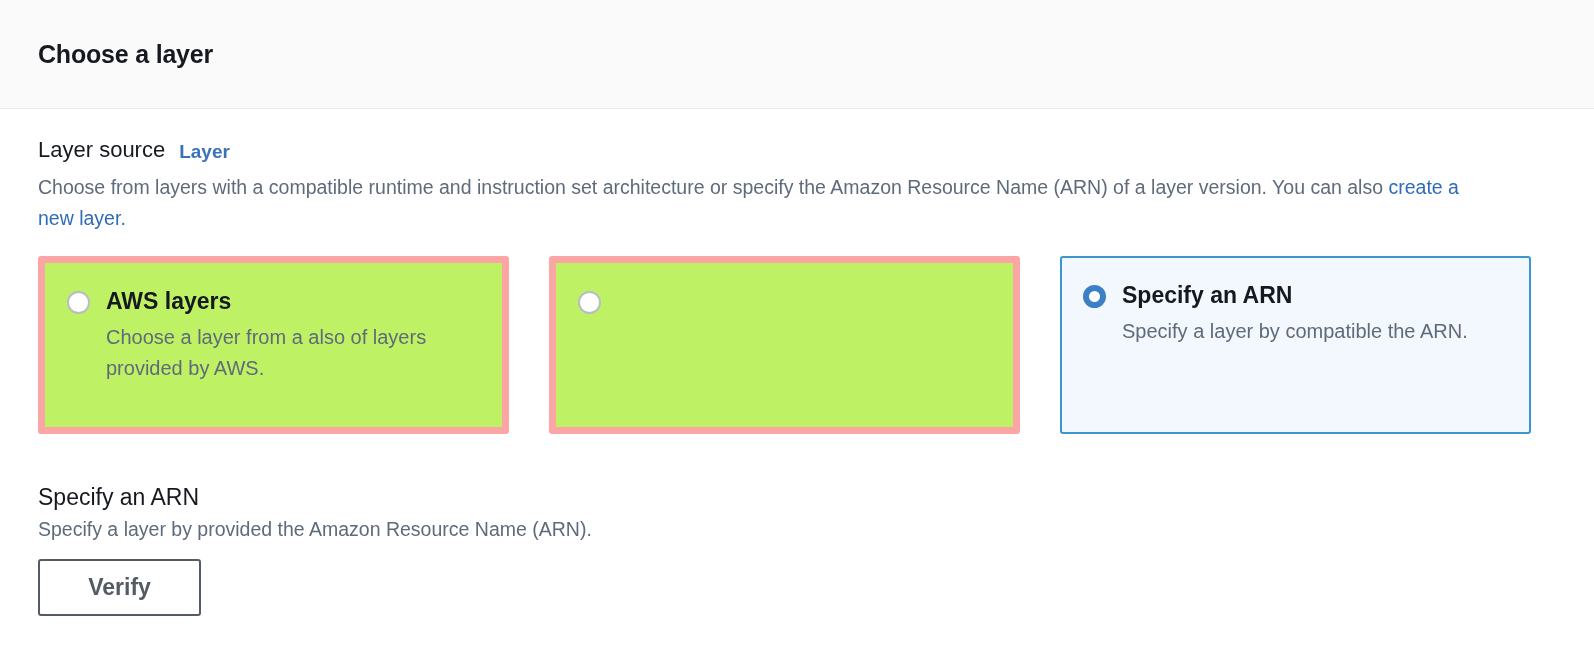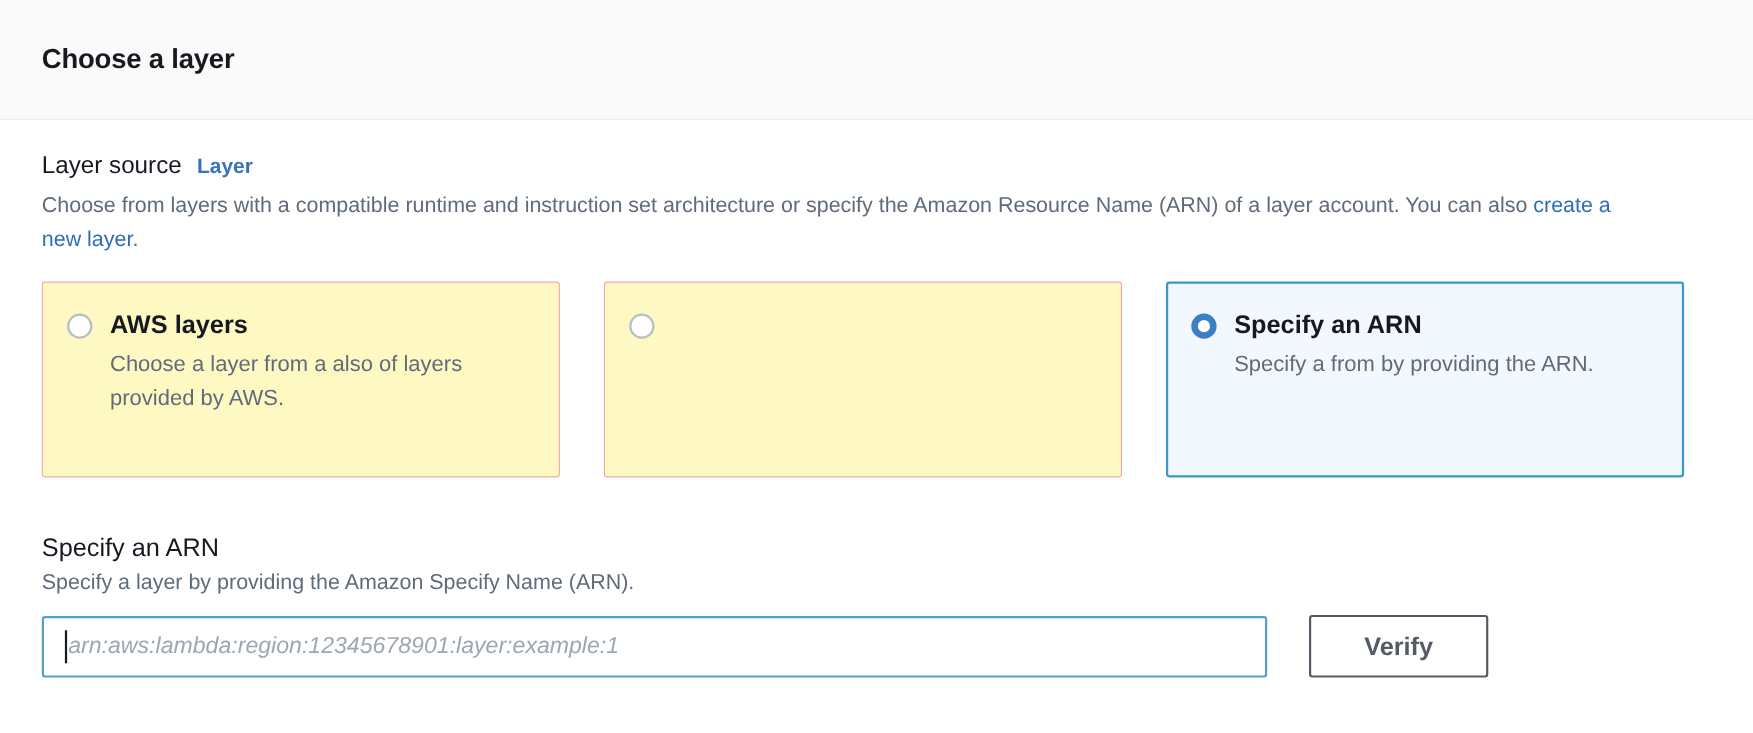--- a/index.html
+++ b/index.html
@@ -71,23 +71,23 @@
   
   .tile-row {
     display: flex;
     gap: 40px;
     margin-top: 22px;
   }
   .tile {
     width: 471px;
     height: 178px;
     box-sizing: border-box;
-    border: 1px solid #fca5a5;
+    border: 7px solid #fca5a5;
     border-radius: 3px;
-    background: #fef9c3;
+    background: #bef264;
     padding: 22px 24px 0 22px;
     display: flex;
     align-items: flex-start;
     gap: 16px;
     cursor: pointer;
   }
   .tile.selected {
     border: 2px solid #3a96cc;
     background: #f2f8fd;
     padding: 21px 23px 0 21px;
@@ -200,53 +200,49 @@
 </div>
 
 <div class="modal-body">
 
   <div class="field-label-row">
     <span class="field-label">Layer source</span>
     <a class="info-link">Layer</a>
   </div>
 
   <div class="field-desc">
-    <span>Choose from layers with a compatible runtime and instruction set architecture or specify the Amazon Resource Name (ARN) of a layer account. You can also </span><a class="inline-link">create a new layer.</a>
+    <span>Choose from layers with a compatible runtime and instruction set architecture or specify the Amazon Resource Name (ARN) of a layer version. You can also </span><a class="inline-link">create a new layer.</a>
   </div>
 
   <div class="tile-row">
 
     <div class="tile">
       <span class="radio"></span>
       <span class="tile-text">
         <span class="tile-title">AWS layers</span>
         <div class="tile-desc">Choose a layer from a also of layers provided by AWS.</div>
       </span>
     </div>
 
     <div class="tile">
       <span class="radio"></span>
     </div>
 
     <div class="tile selected">
       <span class="radio checked"></span>
       <span class="tile-text">
         <span class="tile-title">Specify an ARN</span>
-        <div class="tile-desc">Specify a from by providing the ARN.</div>
+        <div class="tile-desc">Specify a layer by compatible the ARN.</div>
       </span>
     </div>
 
   </div>
 
   <div class="section">
     <div class="section-title">Specify an ARN</div>
-    <div class="section-desc">Specify a layer by providing the Amazon Specify Name (ARN).</div>
+    <div class="section-desc">Specify a layer by provided the Amazon Resource Name (ARN).</div>
 
     <div class="input-row">
-      <div class="arn-input-wrap">
-        <input class="arn-input" type="text" placeholder="arn:aws:lambda:region:12345678901:layer:example:1" style="">
-        <span class="caret"></span>
-      </div>
       <button class="verify-button">Verify</button>
     </div>
   </div>
 
 </div>
 
 </body></html>

